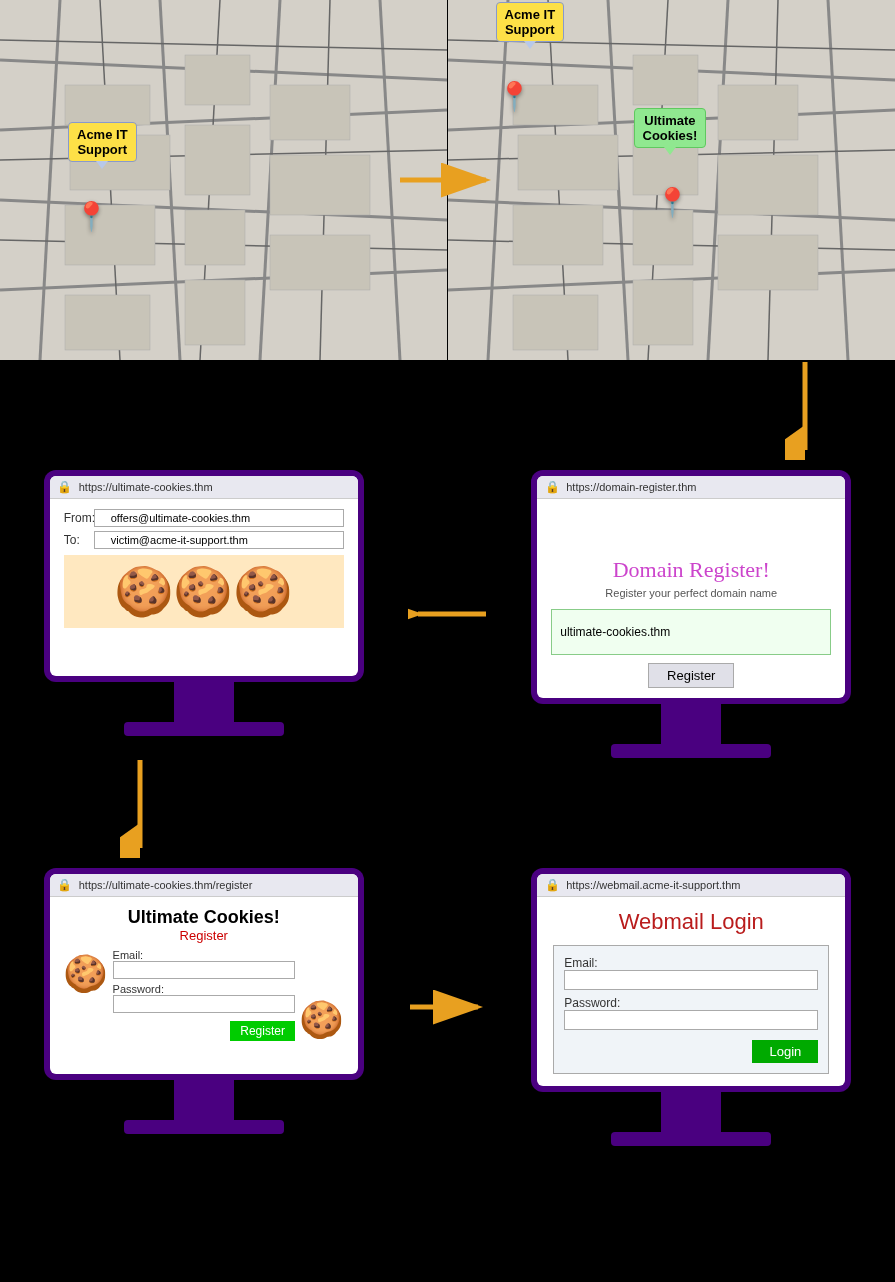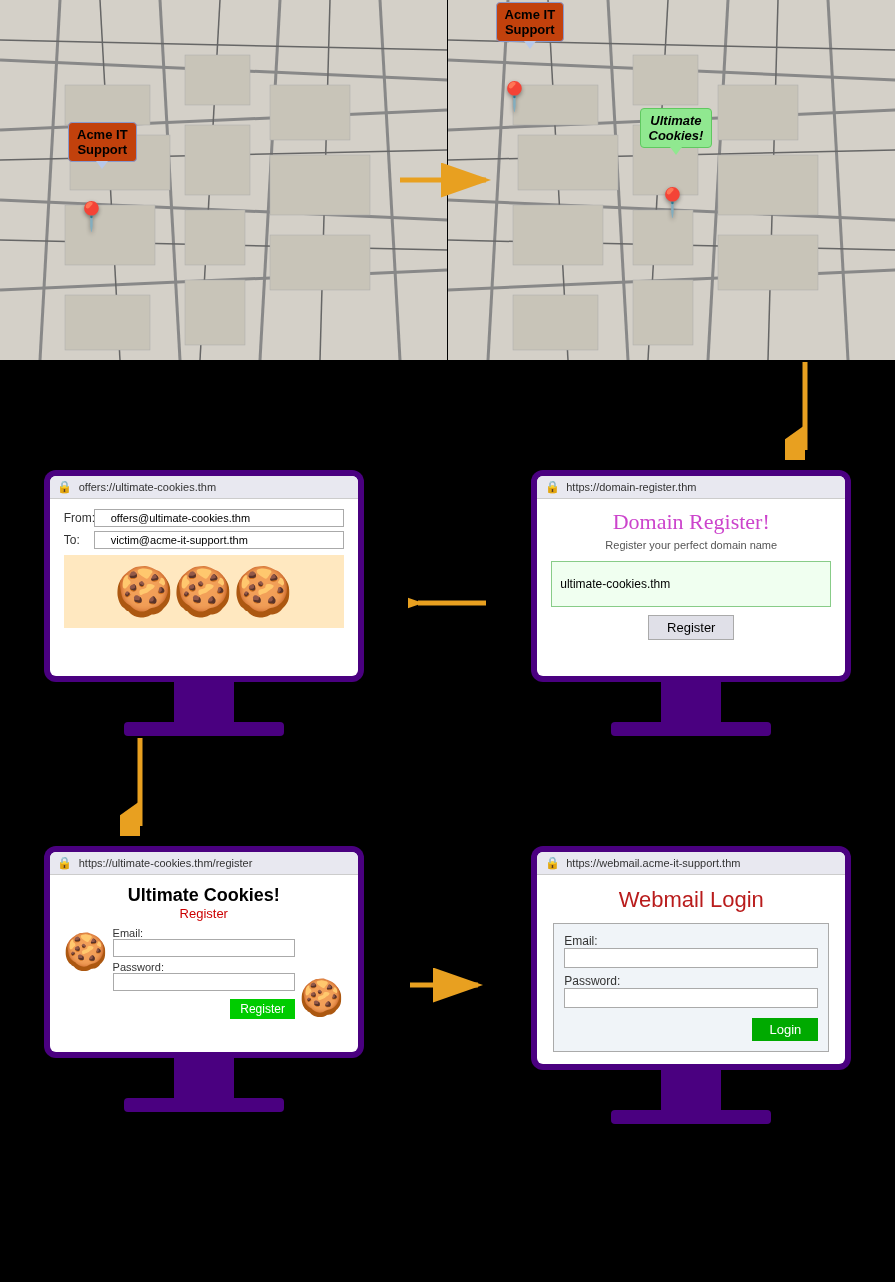--- a/index.html
+++ b/index.html
@@ -19,21 +19,21 @@
     }
     .map-panel {
       flex: 1;
       position: relative;
       overflow: hidden;
     }
 
     
     .map-callout {
       position: absolute;
-      background: #c2410c;
+      background: #fde047;
       border: 1px solid #8899cc;
       border-radius: 4px;
       padding: 4px 8px;
       font-size: 13px;
       font-weight: bold;
       text-align: center;
       color: #000;
     }
     .map-callout::after {
       content: '';
@@ -172,20 +172,21 @@
       text-align: center;
       font-size: 48px;
       padding: 8px 0;
       background: #ffe8c0;
     }
 
     
     .domain-content {
       padding: 10px 14px;
       text-align: center;
+      margin-top: 48px;
     }
     .domain-title {
       font-family: Georgia, serif;
       font-size: 22px;
       color: #cc44cc;
       margin-bottom: 4px;
     }
     .domain-subtitle {
       font-size: 11px;
       color: #555;
@@ -426,21 +427,21 @@
       <rect x="185" y="280" width="60" height="65" class="map-block"></rect>
     </svg>
     
     <div class="map-callout" style="left: 48px; top: 2px;">
       <span style="white-space:pre-line">Acme IT
 Support</span>
     </div>
     
     <div class="pin" style="left: 67px; top: 80px; color: #cc0000;">📍</div>
     
-    <div class="map-callout callout-green" style="left: 192px; top: 108px; font-style: italic;">
+    <div class="map-callout callout-green" style="left: 186px; top: 108px;">
       <span style="white-space:pre-line">Ultimate
 Cookies!</span>
     </div>
     
     <div class="pin" style="left: 225px; top: 186px; color: #cc0000;">📍</div>
   </div>
 </div>
 
 <div style="background:#000; display:flex; width:895px; justify-content:flex-end; padding-right: 70px;">
   <div class="vert-arrow-block">
@@ -455,21 +456,21 @@
   </div>
 </div>
 
 <div class="row-panels">
 
   <div class="panel-container">
     <div class="monitor">
       <div class="monitor-screen">
         <div class="browser-bar">
           <span class="lock-icon">🔒</span>
-          <span class="url-text">offers://ultimate-cookies.thm</span>
+          <span class="url-text">https://ultimate-cookies.thm</span>
         </div>
         <div class="email-content">
           <div class="email-row">
             <span class="email-label">From:</span>
             <span class="email-field">offers@ultimate-cookies.thm</span>
           </div>
           <div class="email-row">
             <span class="email-label">To:</span>
             <span class="email-field">victim@acme-it-support.thm</span>
           </div>

